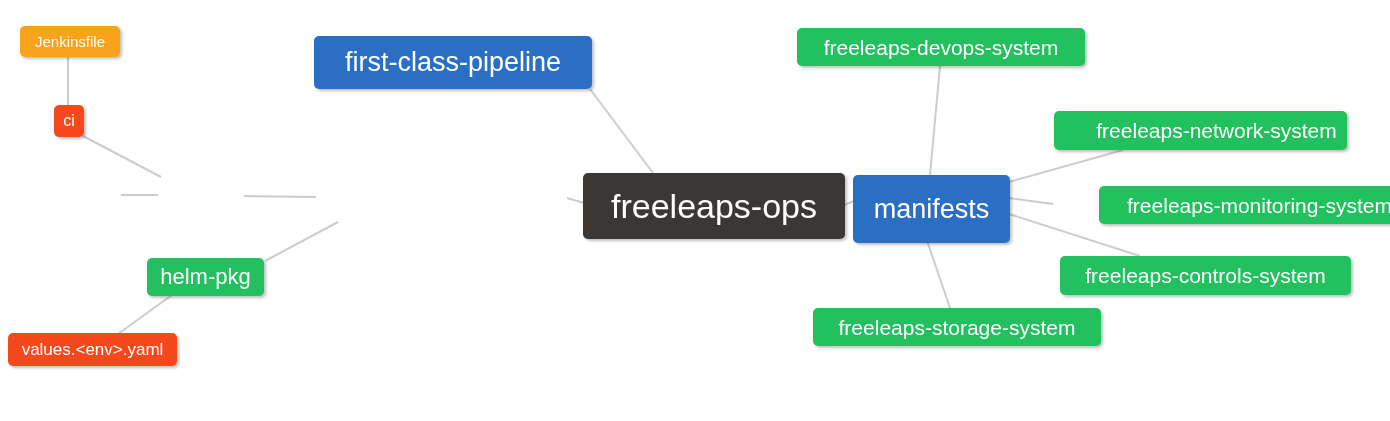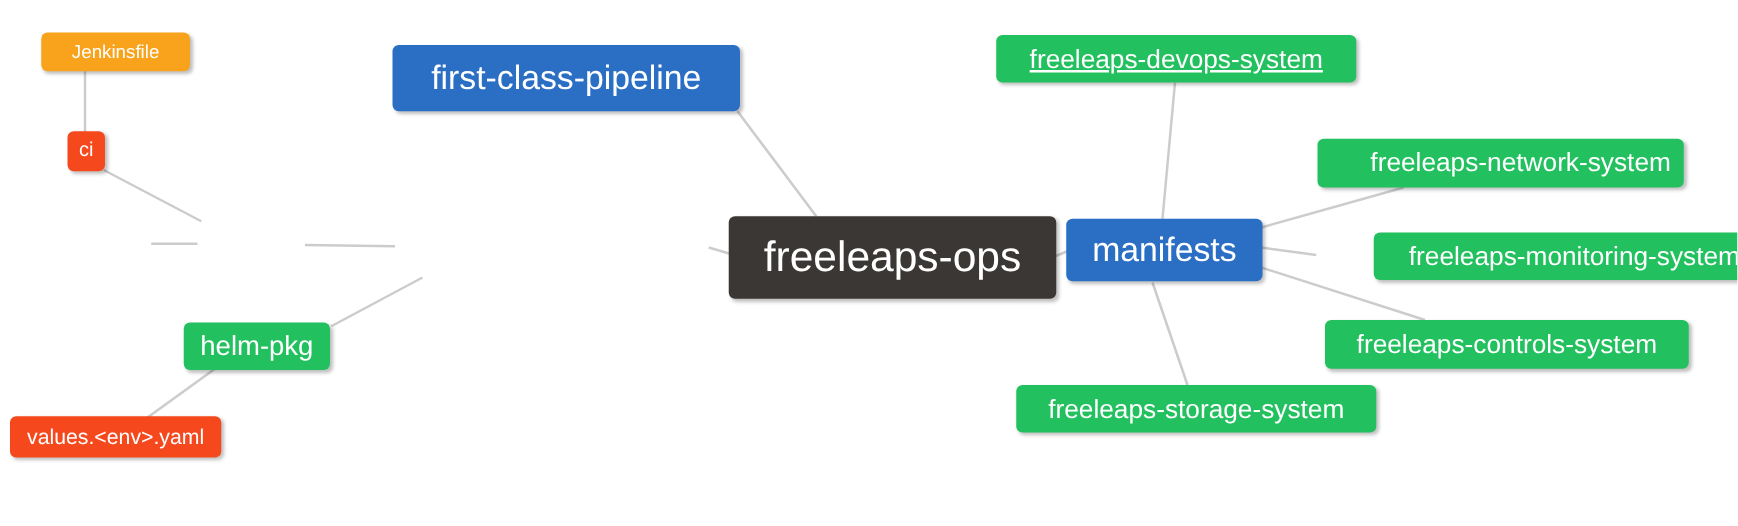--- a/index.html
+++ b/index.html
@@ -33,31 +33,31 @@
     justify-content: center;
     color: #FFFFFF;
     border-radius: 5px;
     box-shadow: 2px 2px 3px rgba(0,0,0,0.25);
     white-space: nowrap;
     cursor: pointer;
     box-sizing: border-box;
     line-height: 1;
   }
   
-  .n0  { left: 33px;   top: 26px;  width: 119px;  height: 31px; font-size: 15px; }
+  .n0  { left: 20px;   top: 26px;  width: 100px;  height: 31px; font-size: 15px; }
   .n1  { left: 54px;   top: 105px; width: 30px;  height: 32px; font-size: 16px; }
   .n2  { left: 31px;   top: 178px; width: 90px;  height: 33px; font-size: 17px; }
   .n3  { left: 158px;  top: 176px; width: 86px;  height: 39px; font-size: 22px; }
   .n4  { left: 147px;  top: 258px; width: 117px; height: 38px; font-size: 22px; }
   .n5  { left: 8px;    top: 333px; width: 169px; height: 33px; font-size: 17px; }
   .n6  { left: 314px;  top: 36px;  width: 278px; height: 53px; font-size: 27px; }
   .n7  { left: 316px;  top: 172px; width: 251px; height: 50px; font-size: 27px; }
   .n8  { left: 583px;  top: 173px; width: 262px; height: 66px; font-size: 34px; }
-  .n9  { left: 853px;  top: 175px; width: 157px; height: 50px; font-size: 27px; }
-  .n10 { left: 797px;  top: 28px;  width: 288px; height: 38px; font-size: 21px; text-decoration: underline; }
+  .n9  { left: 853px;  top: 175px; width: 157px; height: 68px; font-size: 27px; }
+  .n10 { left: 797px;  top: 28px;  width: 288px; height: 38px; font-size: 21px; }
   .n11 { left: 1054px; top: 111px; width: 293px; height: 39px; font-size: 21px; }
   .n12 { left: 1052px; top: 186px; width: 321px; height: 38px; font-size: 21px; margin-left: 47px; }
   .n13 { left: 1060px; top: 256px; width: 291px; height: 39px; font-size: 21px; }
   .n14 { left: 813px;  top: 308px; width: 288px; height: 38px; font-size: 21px; }
 </style>
 </head>
 <body>
 
 <div class="canvas">
 

